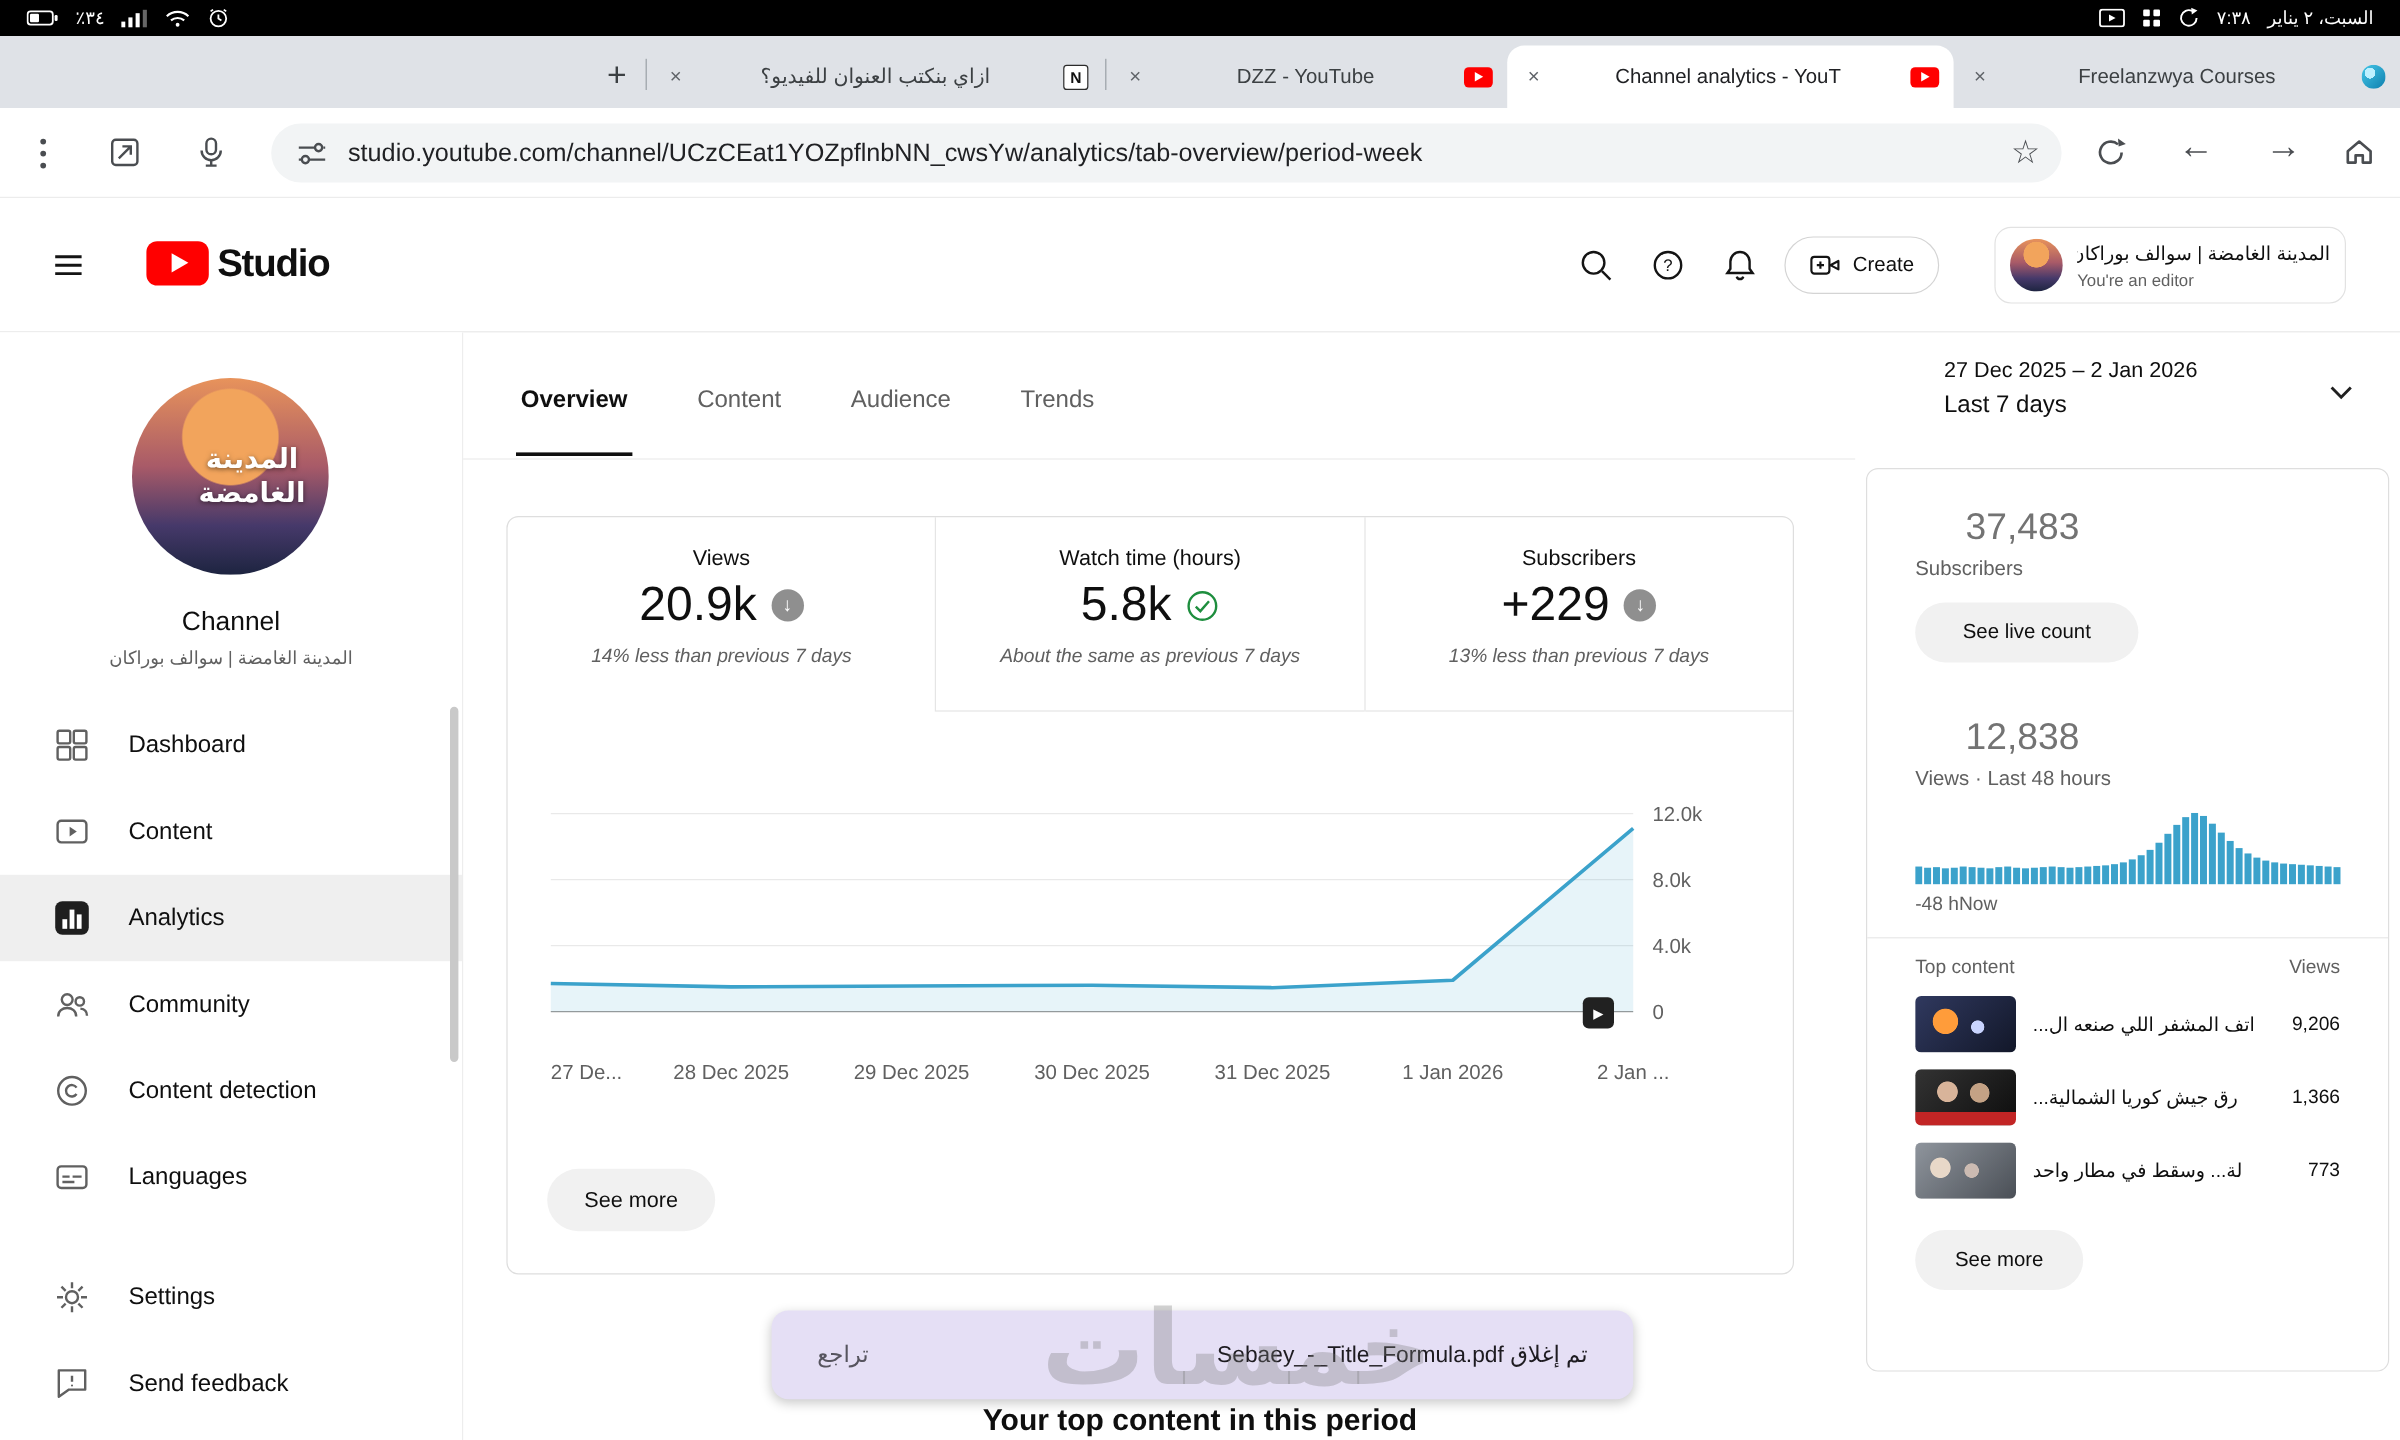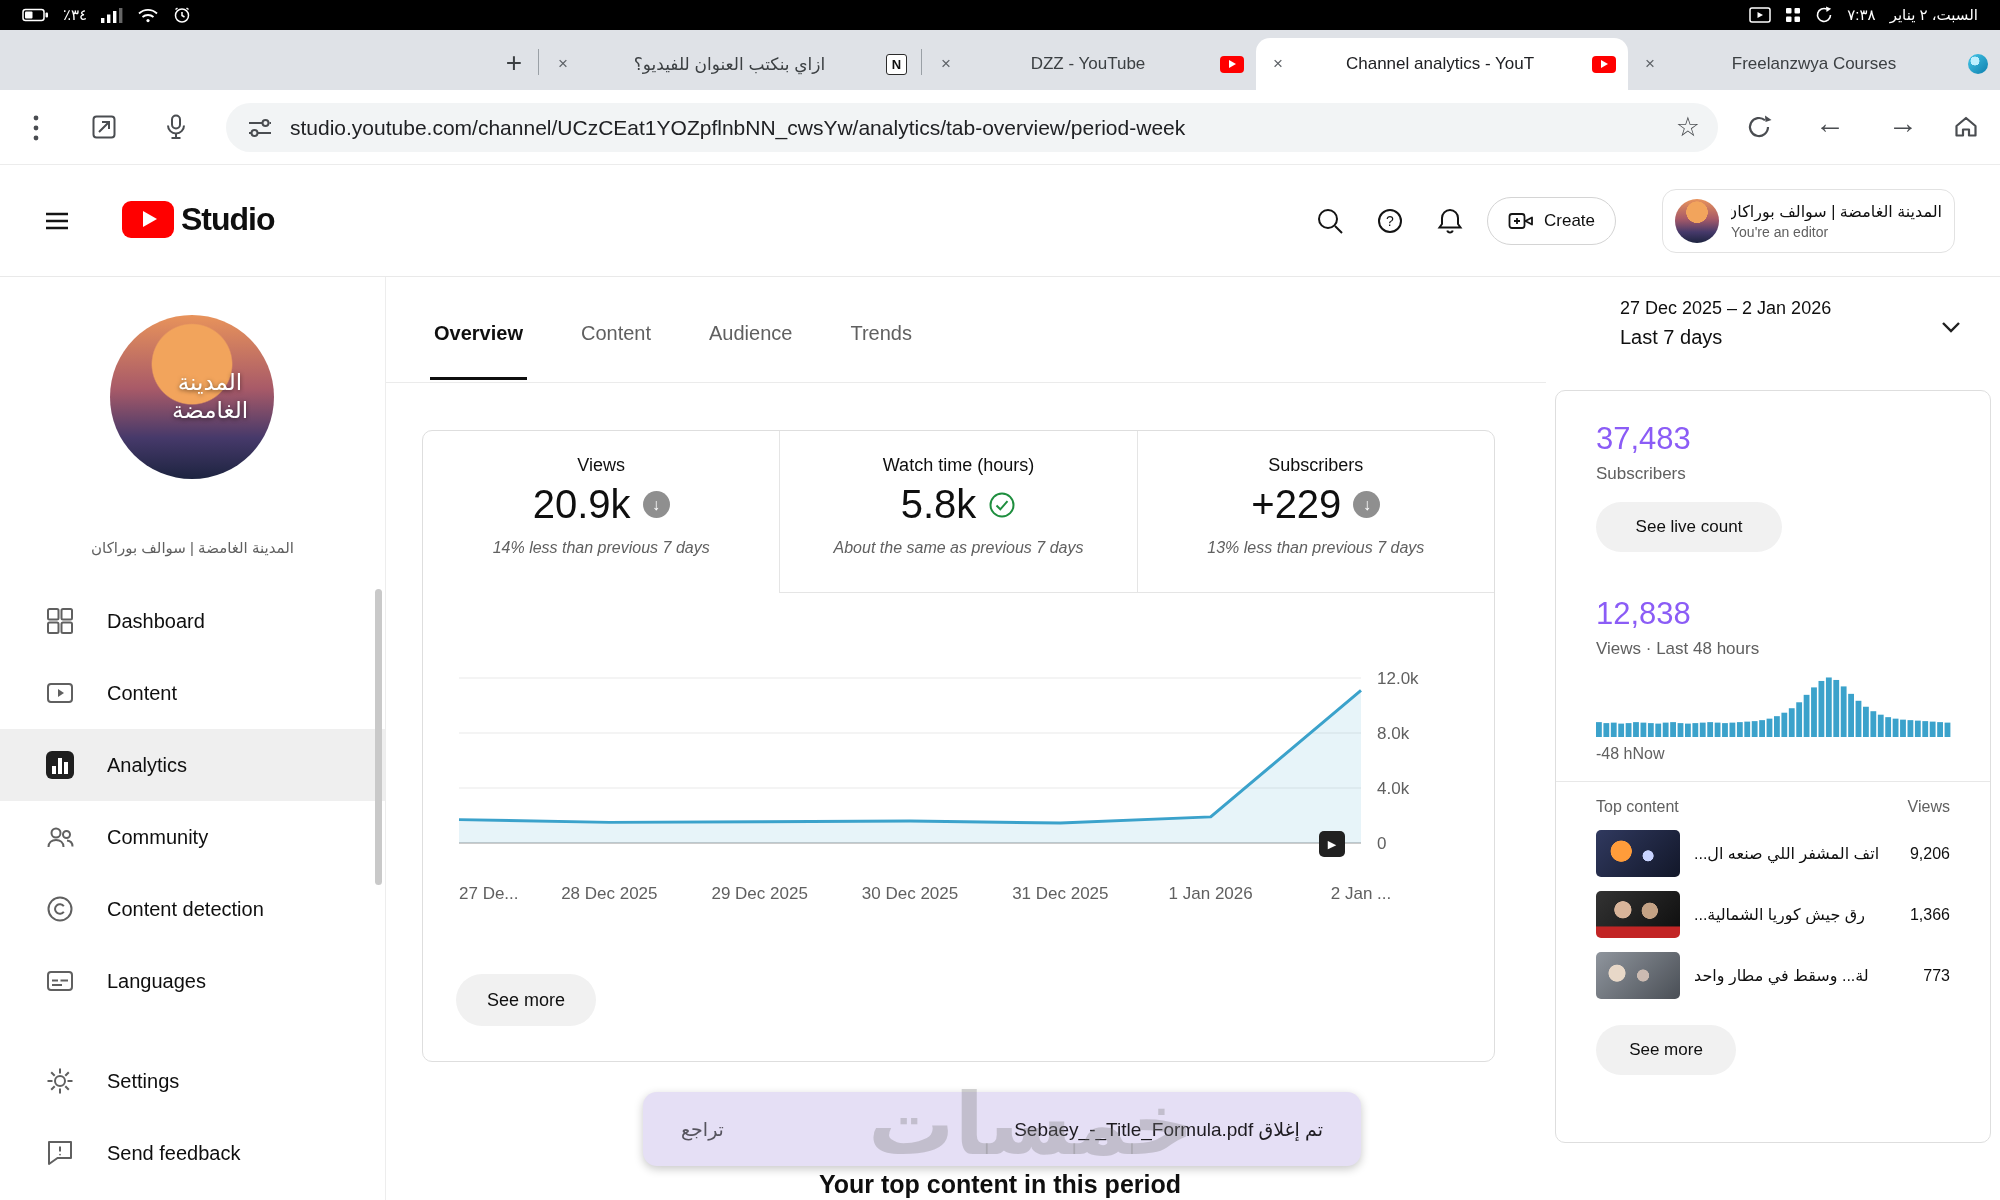--- a/index.html
+++ b/index.html
@@ -63,21 +63,21 @@
   .avatar-sm{width:44px;height:44px;border-radius:50%;flex:none;}
   .acct-texts{flex:1;display:flex;flex-direction:column;gap:3px;min-width:0;}
   .acct-name{font-size:16px;color:#0f0f0f;direction:rtl;text-align:right;white-space:nowrap;overflow:hidden;}
   .acct-role{font-size:14px;color:#606060;text-align:left;}
 
   
   .sidebar{position:absolute;left:0;top:277px;width:386px;height:923px;background:#fff;
            border-right:1px solid #ededed;box-sizing:border-box;}
   .ch-avatar{position:absolute;left:110px;top:38px;width:164px;height:164px;border-radius:50%;
              display:flex;align-items:center;justify-content:center;}
-  .av-text{color:#fff;font-size:23px;font-weight:normal;text-align:center;direction:rtl;line-height:1.2;
+  .av-text{color:#fff;font-size:23px;font-weight:bold;text-align:center;direction:rtl;line-height:1.2;
            text-shadow:0 1px 4px rgba(0,0,0,.55);padding:0 14px;margin-left:36px;}
   .ch-label{position:absolute;top:228px;width:100%;text-align:center;font-size:22px;color:#0f0f0f;}
   .ch-name{position:absolute;top:262px;width:100%;text-align:center;font-size:15px;color:#606060;direction:rtl;}
   .nav{position:absolute;top:308px;left:0;width:100%;}
   .nav-item{height:72px;display:flex;align-items:center;gap:31px;padding-left:44px;}
   .nav-item.active{background:#efefef;}
   .nav-icon{width:32px;height:32px;color:#606060;display:flex;align-items:center;justify-content:center;flex:none;}
   .nav-label{font-size:20px;color:#0f0f0f;}
   .nav-gap{height:28px;}
   .side-scroll{position:absolute;right:3px;top:312px;width:7px;height:296px;background:#c9c9c9;border-radius:4px;}
@@ -118,21 +118,21 @@
          padding:0 38px;box-sizing:border-box;direction:rtl;z-index:30;}
   .toast-msg{font-size:19px;color:#1d1b20;}
   .toast-action{font-size:19px;color:#56545e;}
   .watermark{position:absolute;left:868px;top:1074px;font-size:86px;font-weight:bold;direction:rtl;
              color:rgba(122,122,122,.32);z-index:40;pointer-events:none;}
   .top-heading{position:absolute;left:600px;top:1170px;width:800px;text-align:center;font-size:25px;font-weight:bold;}
 
   
   .rail-card{position:absolute;left:1555px;top:390px;width:436px;height:753px;border:1px solid #dedede;
              border-radius:10px;background:#fff;box-sizing:border-box;padding:30px 40px 0;}
-  .rt-big{font-size:31px;color:#8b5cf6;}
+  .rt-big{font-size:31px;color:#737373;margin-left:42px;}
   .rt-sub{font-size:17px;color:#606060;margin-top:7px;}
   .rt-btn{width:186px;height:50px;border-radius:25px;margin-top:18px;font-size:17px;}
   .rt-views{margin-top:44px;}
   .rt-chart{margin-top:16px;height:62px;}
   .rt-axis{display:flex;justify-content:flex-start;font-size:16px;color:#606060;margin-top:8px;}
   .rt-divider{height:1px;background:#e8e8e8;margin:18px -40px 0;}
   .rt-tc-header{display:flex;justify-content:space-between;font-size:16px;color:#606060;margin-top:16px;}
   .rt-row{display:flex;align-items:center;margin-top:14px;gap:14px;}
   .rt-thumb{width:84px;height:47px;border-radius:5px;flex:none;}
   .thumb-1{background:radial-gradient(circle at 30% 45%,#ff9c3a 0 16%,rgba(0,0,0,0) 17%),
@@ -328,20 +328,21 @@
         <span class="acct-name">المدينة الغامضة | سوالف بوراكان</span>
         <span class="acct-role">You're an editor</span>
       </span>
     </div>
   </div>
 
   <div class="sidebar">
     <div class="ch-avatar avatar-grad">
       <span class="av-text">المدينة الغامضة</span>
     </div>
+    <div class="ch-label">Channel</div>
     <div class="ch-name">المدينة الغامضة | سوالف بوراكان</div>
     <div class="nav">
       <div class="nav-item">
         <span class="nav-icon">
             <svg width="30" height="30" viewBox="0 0 30 30" fill="none" stroke="currentColor" stroke-width="2">
               <rect x="3" y="3" width="10.5" height="10.5" rx="1.5"></rect>
               <rect x="16.5" y="3" width="10.5" height="10.5" rx="1.5"></rect>
               <rect x="3" y="16.5" width="10.5" height="10.5" rx="1.5"></rect>
               <rect x="16.5" y="16.5" width="10.5" height="10.5" rx="1.5"></rect>
             </svg>

